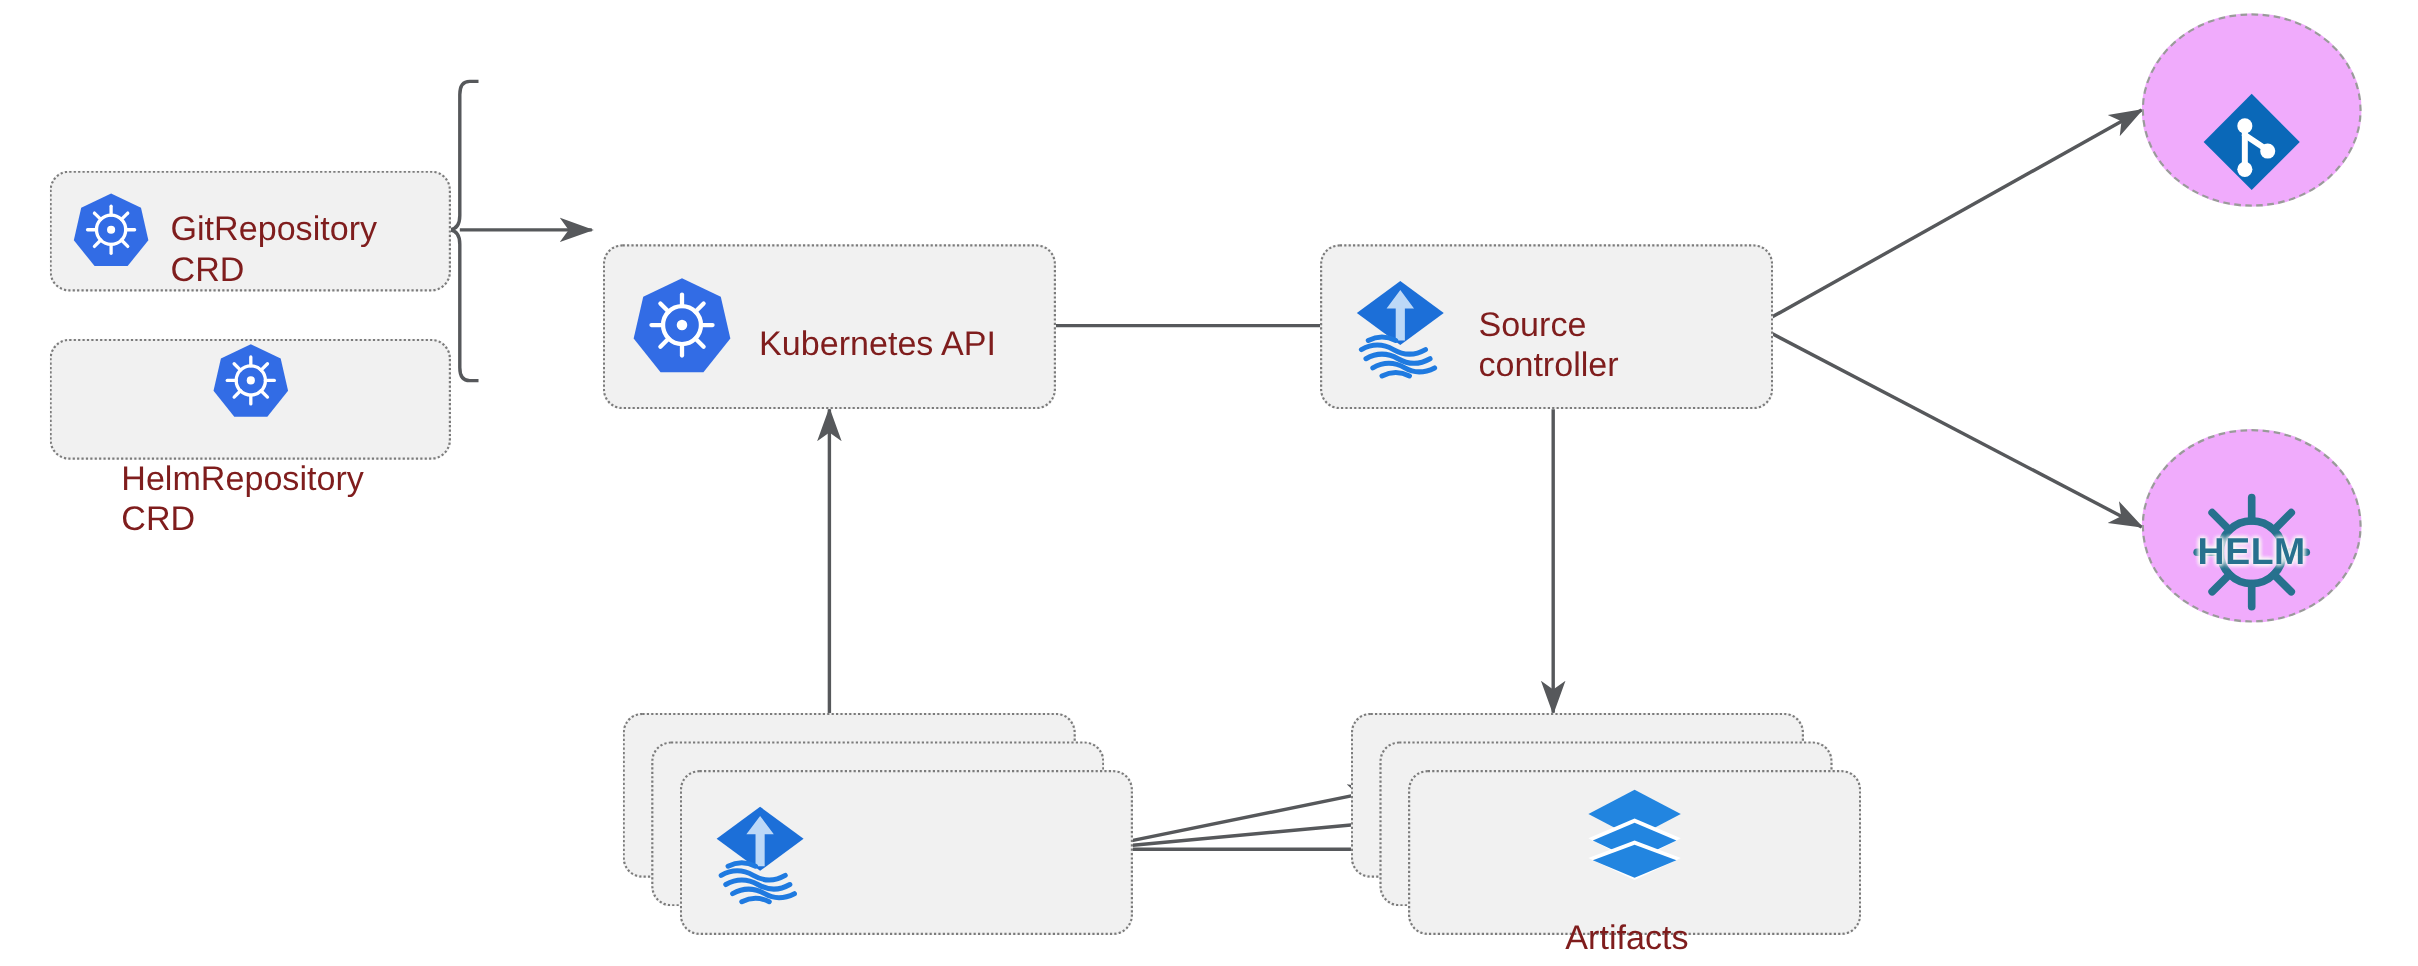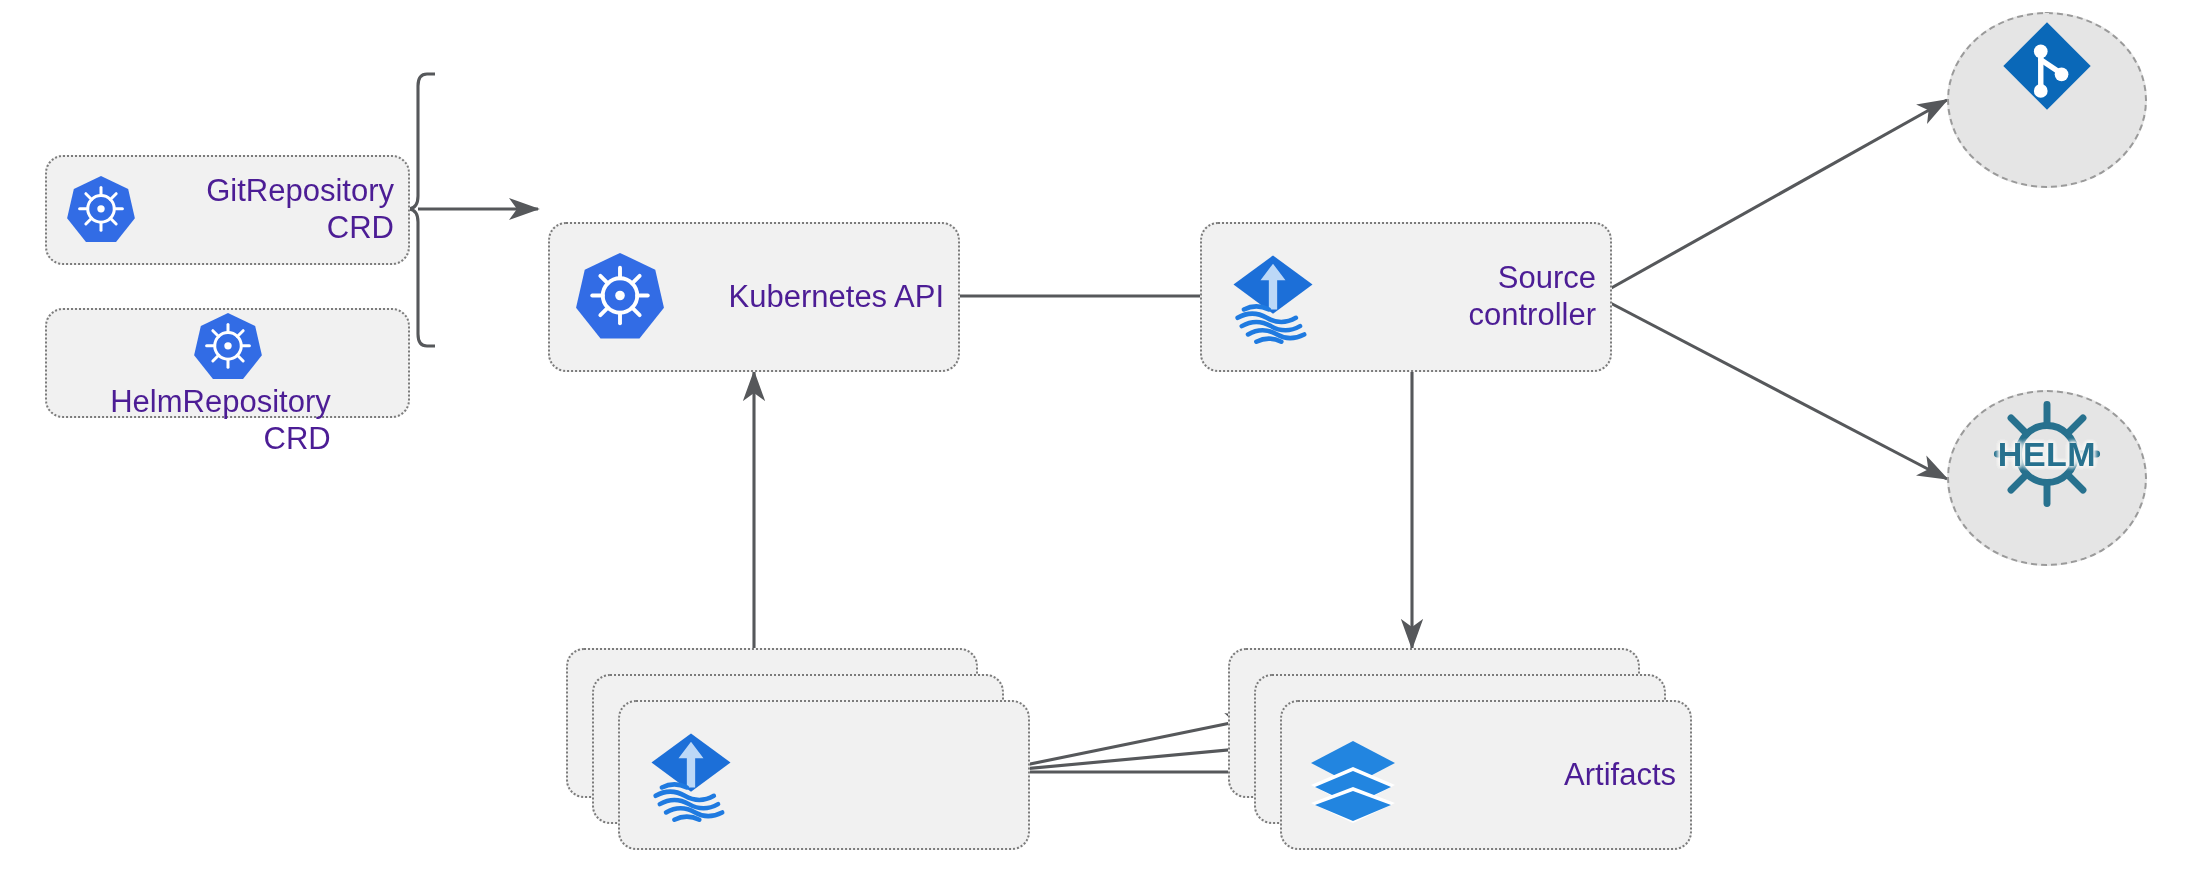--- a/index.html
+++ b/index.html
@@ -16,50 +16,51 @@
     position:absolute;
     background:#f1f1f1;
     border:2.5px dotted #7b7b7b;
     border-radius:18px;
     box-sizing:border-box;
     display:flex;
     align-items:center;
     justify-content:flex-start;
   }
   .node .lbl{
-    color:#4c1d95;
+    color:#7f1d1d;
     font-size:31px;
     line-height:1.18;
-    text-align:right;
+    text-align:left;
     white-space:pre-line;
     flex:1;
     padding-right:14px;
+    margin-top:33px;
   }
   .node .ico{
     flex:0 0 auto;
     display:flex;align-items:center;justify-content:center;
   }
 
   
   .stackcard{
     position:absolute;
     background:#f1f1f1;
     border:2.5px dotted #7b7b7b;
     border-radius:18px;
     box-sizing:border-box;
   }
 
   
   .circ{
     position:absolute;
     border:2.5px dashed #9a9a9a;
     border-radius:50%;
-    background:#e5e5e5;
+    background:#f0abfc;
     box-sizing:border-box;
-    display:flex;align-items:flex-start;justify-content:center;
+    display:flex;align-items:flex-end;justify-content:center;
   }
 
   svg.edge{position:absolute;left:0;top:0;width:2198px;height:878px;overflow:visible;pointer-events:none;}
 
   .k8s-ico svg, .flux-ico svg, .art-ico svg{display:block;}
 </style>
 </head>
 <body>
 
 <div id="stage">
@@ -192,21 +193,21 @@
           <path d="M26 86 Q40 78 54 86 Q66 93 80 86"></path>
           <path d="M34 93 Q46 87 58 93"></path>
           <path d="M22 62 Q34 56 46 62"></path>
         </g>
       </svg>
     </span>
   </div>
 
   <div class="stackcard" style="left:1228px;top:648px;width:412px;height:150px;"></div>
   <div class="stackcard" style="left:1254px;top:674px;width:412px;height:150px;"></div>
-  <div class="node" style="left:1280px;top:700px;width:412px;height:150px;">
+  <div class="node" style="left:1280px;top:700px;width:412px;height:150px;flex-direction:column;">
     <span class="ico art-ico" style="width:142px;">
       <svg width="100" height="100" viewBox="0 0 100 100">
         <path d="M50 16 L92 38 L50 60 L8 38 Z" fill="#2285e0"></path>
         <path d="M50 42 L92 60 L50 82 L8 60 Z" fill="#ffffff"></path>
         <path d="M50 46 L88 62 L50 80 L12 62 Z" fill="#2285e0"></path>
         <path d="M50 62 L92 78 L50 98 L8 78 Z" fill="#ffffff"></path>
         <path d="M50 66 L88 80 L50 96 L12 80 Z" fill="#2285e0"></path>
       </svg>
     </span>
     <span class="lbl">Artifacts</span>

